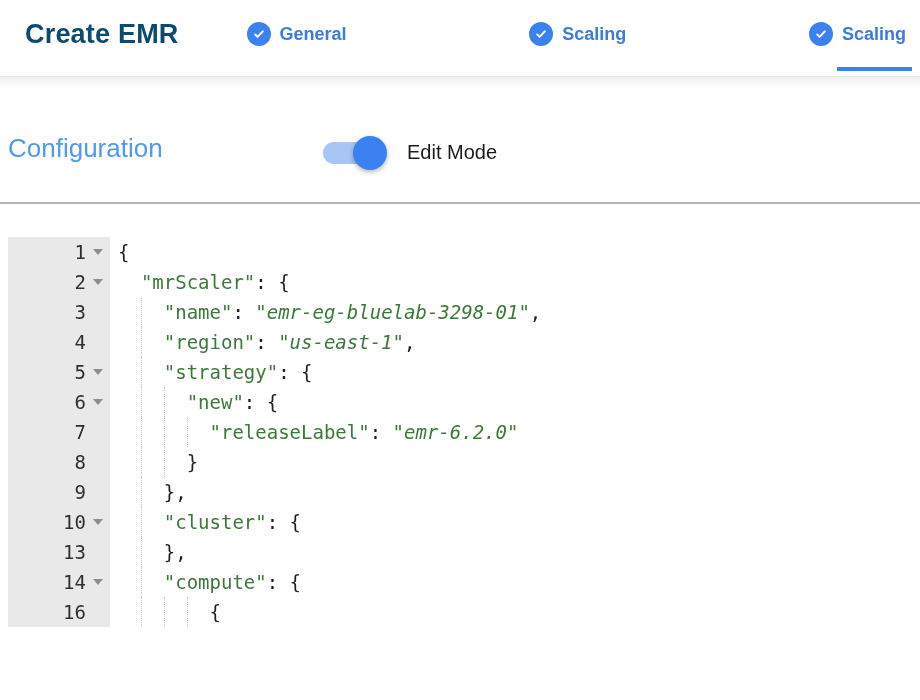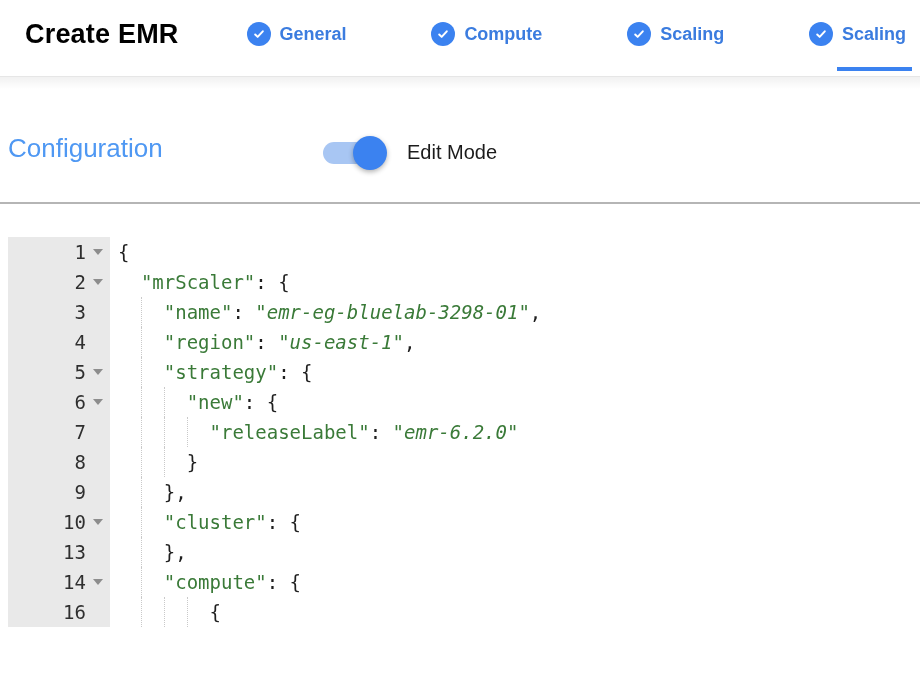--- a/index.html
+++ b/index.html
@@ -2,21 +2,21 @@
 <html><head>
 <meta charset="utf-8">
 <style>
   * { margin:0; padding:0; box-sizing:border-box; }
   html,body { width:920px; height:700px; overflow:hidden; background:#ffffff;
               font-family:"Liberation Sans", sans-serif; }
 
   
   .header { height:77px; display:flex; align-items:center;
             padding:0 10px 8px 25px; border-bottom:1px solid #e6e6e6; position:relative; }
-  .title  { font-size:27px; font-weight:bold; color:#000000; letter-spacing:.2px; flex:none; }
+  .title  { font-size:27px; font-weight:bold; color:#0c4a6e; letter-spacing:.2px; flex:none; }
   .steps  { flex:1; display:flex; justify-content:space-between;
             margin-left:68px; margin-right:4px; }
   .step   { display:flex; align-items:center; gap:9px; position:relative; cursor:pointer; }
   .check  { width:24px; height:24px; border-radius:50%; background:#3b82f0;
             display:flex; align-items:center; justify-content:center; flex:none; }
   .check svg { width:14px; height:14px; display:block; }
   .step-label { font-size:18px; font-weight:600; color:#3b7cdf; }
   .step.active::after { content:""; position:absolute; left:28px; right:-6px;
             top:calc(100% + 21px); height:4px; background:#3b82f0; }
   .header-shadow { height:12px;
@@ -63,28 +63,20 @@
           </svg>
         </span>
         <span class="step-label">General</span>
       </div>
       <div class="step">
         <span class="check">
           <svg viewBox="0 0 24 24" fill="none" stroke="#fff" stroke-width="3.4" stroke-linecap="round" stroke-linejoin="round">
             <path d="M5.5 12.8l4.2 4.2 8.8-9.6"></path>
           </svg>
         </span>
-        <span class="step-label">Compute</span>
-      </div>
-      <div class="step">
-        <span class="check">
-          <svg viewBox="0 0 24 24" fill="none" stroke="#fff" stroke-width="3.4" stroke-linecap="round" stroke-linejoin="round">
-            <path d="M5.5 12.8l4.2 4.2 8.8-9.6"></path>
-          </svg>
-        </span>
         <span class="step-label">Scaling</span>
       </div>
       <div class="step active">
         <span class="check">
           <svg viewBox="0 0 24 24" fill="none" stroke="#fff" stroke-width="3.4" stroke-linecap="round" stroke-linejoin="round">
             <path d="M5.5 12.8l4.2 4.2 8.8-9.6"></path>
           </svg>
         </span>
         <span class="step-label">Scaling</span>
       </div>

